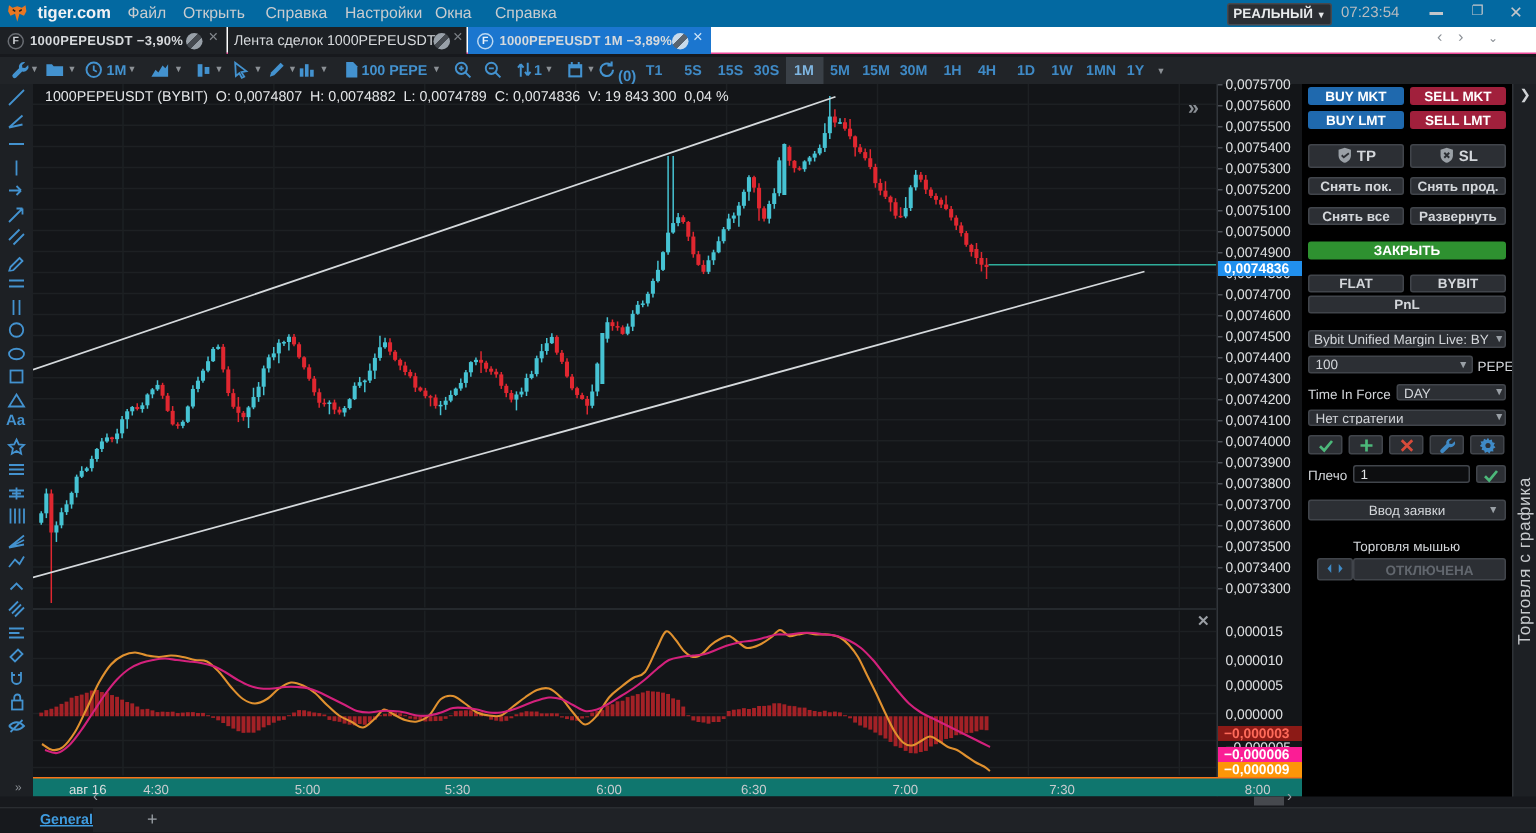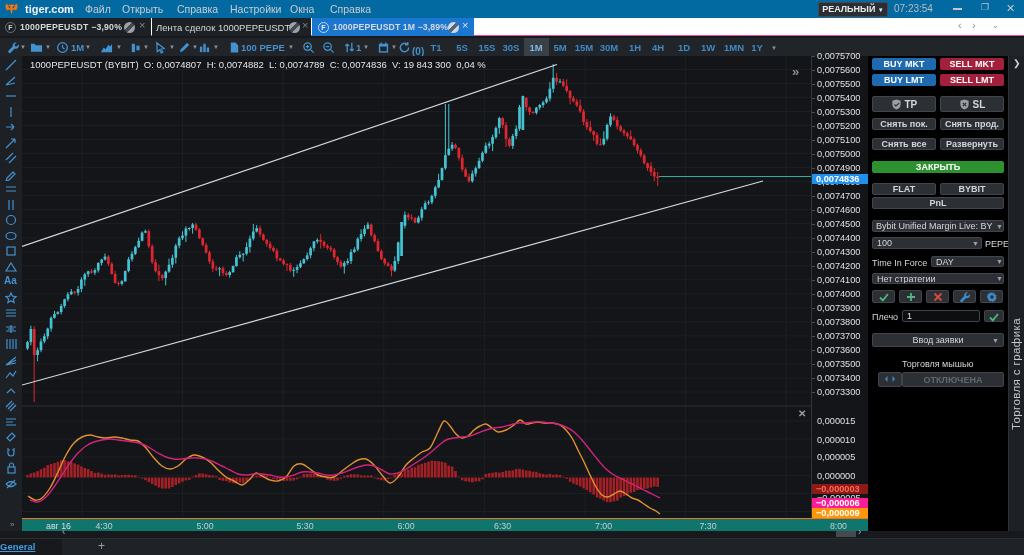--- a/index.html
+++ b/index.html
@@ -72,21 +72,21 @@
   color:#d3d6da; font-size:9px; font-weight:bold; white-space:nowrap; overflow:hidden; }
 
 
 #rstrip { position:absolute; left:1008px; top:56px; width:16px; height:482px; background:#1d2024; border-left:1px solid #2e3237; }
 
 
 
 #scrollrow { position:absolute; left:0; top:531px; width:1024px; height:7px; background:#17191d; }
 #statusbar { position:absolute; left:0; top:538px; width:1024px; height:17px; background:#1f2226; border-top:1px solid #2a2d31;}
 #gentab { position:absolute; left:0; top:0; width:62px; height:16px; background:#17191d; color:#3f9ce0;
-  font-size:9.5px; font-weight:bold; text-align:left; line-height:15px;text-decoration:underline; }
+  font-size:9.5px; font-weight:bold; text-align:right; line-height:15px;text-decoration:underline; }
 #plus { position:absolute; left:98px; top:0px; color:#9aa0a6; font-size:12px; }
 </style></head>
 <body>
 <div id="stage">
 
 <div id="titlebar">
   <svg style="position:absolute;left:5px;top:3px" width="13" height="12" viewBox="0 0 13 12">
     <path d="M1 0.5 L3.4 2.2 L6.5 1.2 L9.6 2.2 L12 0.5 L12.6 4.5 L11 7.5 L8 6.2 L6.5 11.5 L5 6.2 L2 7.5 L0.4 4.5 Z" fill="#e87722"></path>
     <path d="M3.5 3.4 L5.2 4.6 M9.5 3.4 L7.8 4.6" stroke="#1d2024" stroke-width="1"></path>
   </svg>

